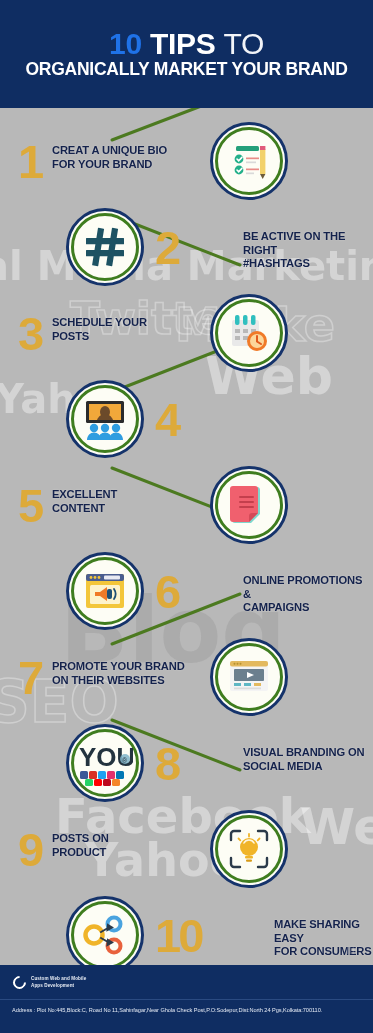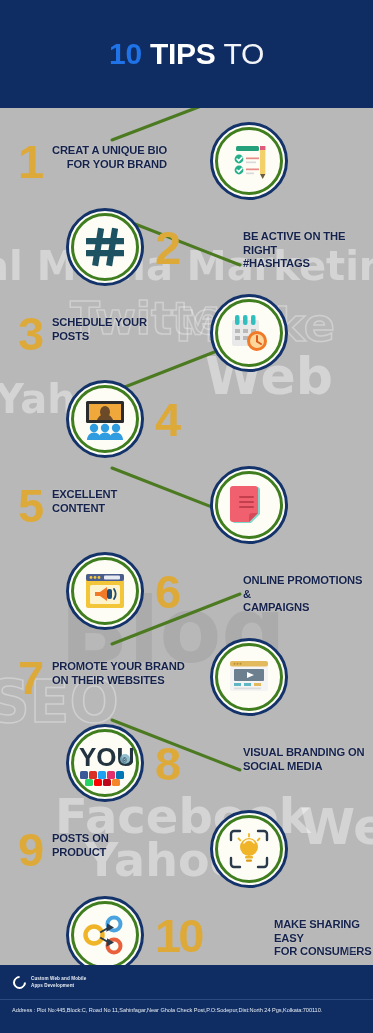--- a/index.html
+++ b/index.html
@@ -124,20 +124,21 @@
 </style>
 </head>
 <body>
 
 <div id="page">
 
   <div class="header">
     <div class="header-line1">
       <span class="num">10</span><span>&nbsp;</span><span class="tips">TIPS</span><span>&nbsp;</span><span class="to">TO</span>
     </div>
+    <div class="header-line2">ORGANICALLY MARKET YOUR BRAND</div>
   </div>
 
   <div class="bg-wrap">
     <div class="chalk" style="left:-18px; top:135px; font-size:40px;">al Media Marketing</div>
     <div class="chalk outline" style="left:70px;  top:185px; font-size:44px;">Twitter</div>
     <div class="chalk outline" style="left:175px; top:190px; font-size:46px;">Marke</div>
     <div class="chalk" style="left:205px; top:238px; font-size:52px;">Web</div>
     <div class="chalk" style="left:-5px;  top:268px; font-size:40px;">Yahoo</div>
     <div class="chalk grey" style="left:60px;  top:470px; font-size:90px; color:rgba(160,160,160,0.55);">Blog</div>
     <div class="chalk" style="left:55px;  top:680px; font-size:48px;">Facebook</div>
@@ -154,21 +155,21 @@
       <line x1="112" y1="468" x2="240" y2="518"></line>
       <line x1="240" y1="594" x2="112" y2="644"></line>
       <line x1="112" y1="720" x2="240" y2="770"></line>
     </g>
   </svg>
 
   <div class="steps">
 
     <div class="step right" style="top:14px;">
       <div class="num-big">1</div>
-      <div class="label" style="white-space:pre-line;text-align:right;">CREAT A UNIQUE BIO
+      <div class="label" style="white-space:pre-line;">CREAT A UNIQUE BIO
 FOR YOUR BRAND</div>
       <div class="circle">
         <svg width="46" height="46" viewBox="0 0 46 46">
           <rect x="10" y="8" width="23" height="5" rx="1.5" fill="#24a07a"></rect>
           <circle cx="13" cy="21" r="4.4" fill="#23b08a"></circle>
           <path d="M11 21l1.7 1.8 3.2-3.4" stroke="#fff" stroke-width="1.6" fill="none" stroke-linecap="round"></path>
           <circle cx="13" cy="32" r="4.4" fill="#23b08a"></circle>
           <path d="M11 32l1.7 1.8 3.2-3.4" stroke="#fff" stroke-width="1.6" fill="none" stroke-linecap="round"></path>
           <rect x="20" y="19.5" width="13" height="1.7" fill="#e98b87"></rect>
           <rect x="20" y="23.5" width="10" height="1.7" fill="#d9d9d9"></rect>

